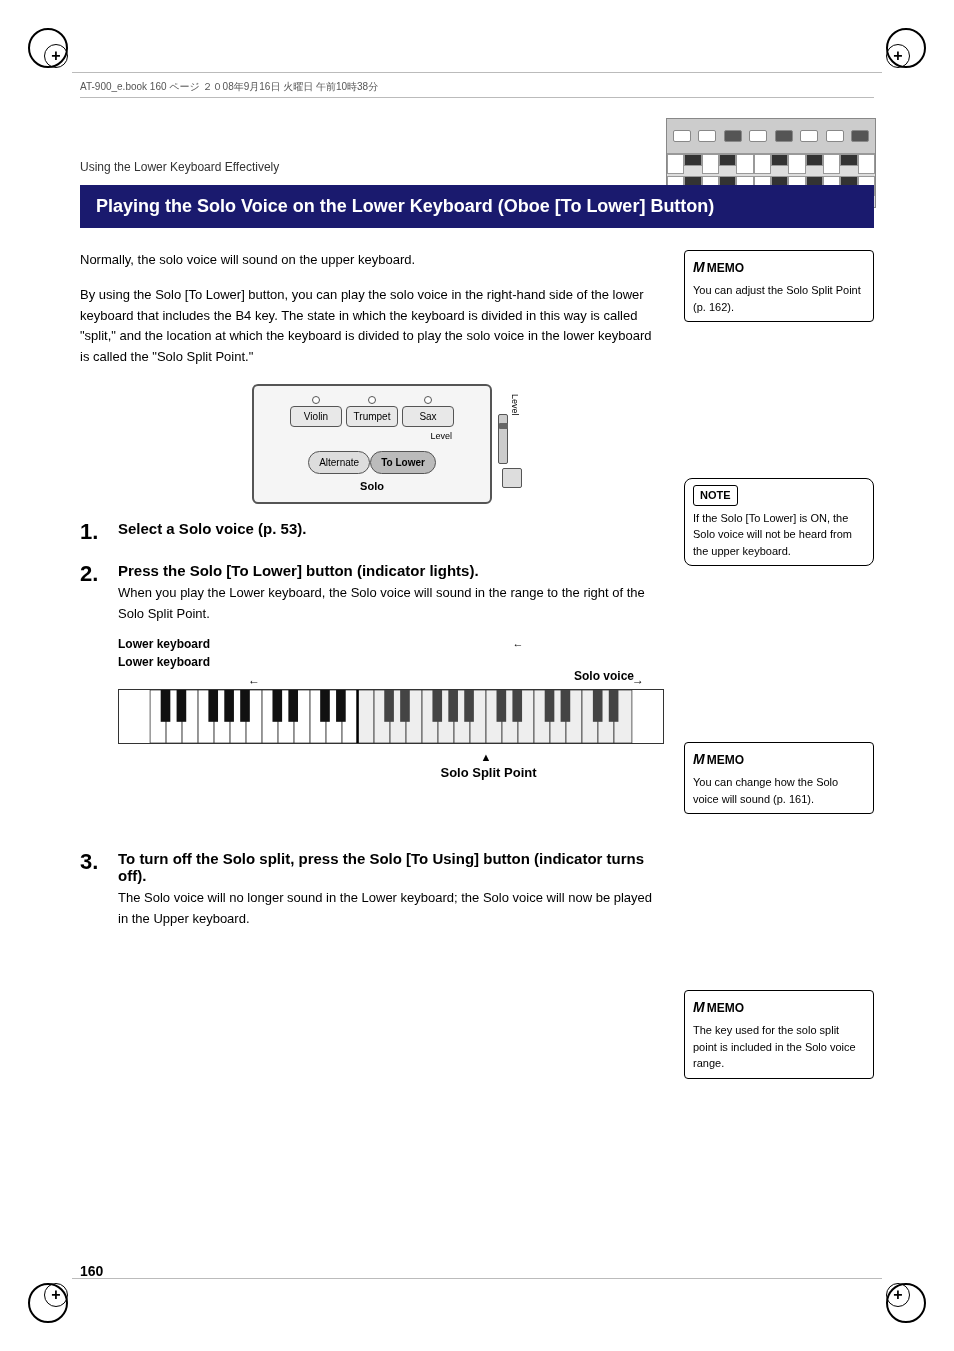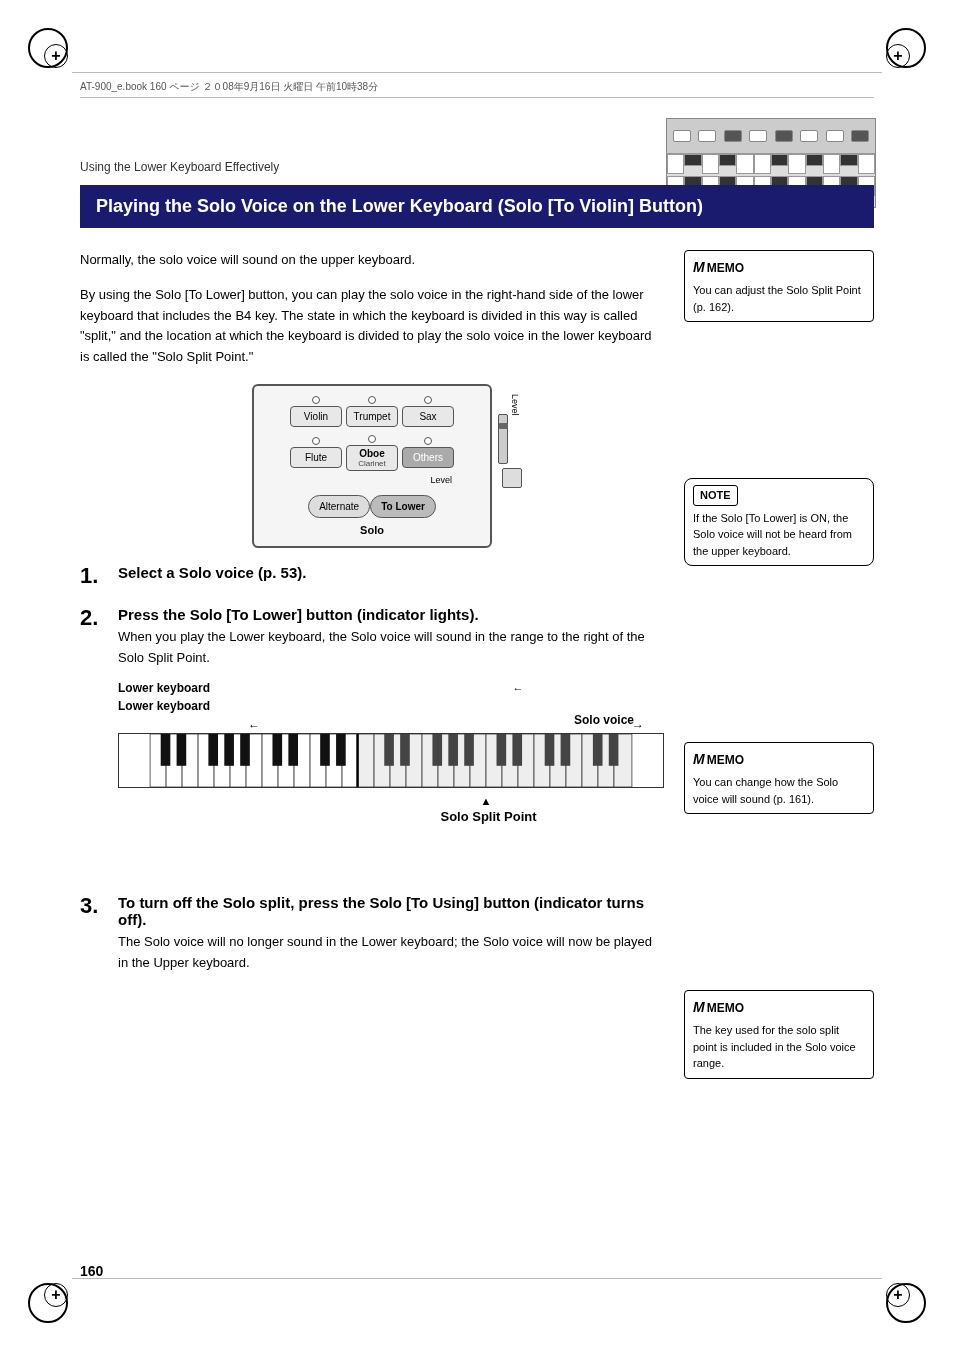--- a/index.html
+++ b/index.html
@@ -425,21 +425,21 @@
       <div class="dev-key"></div>
     </div>
   </div>
 </div>
 
 <div class="breadcrumb">
   <span>Using the Lower Keyboard Effectively</span>
 </div>
 
 <div class="title-banner">
-  <span>Playing the Solo Voice on the Lower Keyboard (Solo [To Violin] Button)</span>
+  <span>Playing the Solo Voice on the Lower Keyboard (Oboe [To Lower] Button)</span>
 </div>
 
 <div class="main-content">
   <p class="intro-text">Normally, the solo voice will sound on the upper keyboard.</p>
   <p class="intro-text">By using the Solo [To Lower] button, you can play the solo voice in the right-hand side of the lower keyboard that includes the B4 key. The state in which the keyboard is divided in this way is called "split," and the location at which the keyboard is divided to play the solo voice in the lower keyboard is called the "Solo Split Point."</p>
 
   <div class="control-diagram">
     <div class="panel-outer" style="width:240px; margin: 0 auto;">
 
       <div style="position:absolute; right:-30px; top:8px; font-size:9px; writing-mode:vertical-rl; text-orientation:mixed;">Level</div>
@@ -462,41 +462,20 @@
           </div>
         </div>
         <div class="btn-with-led">
           <div class="panel-led"></div>
           <div class="panel-button">
             <span>Sax</span>
           </div>
         </div>
       </div>
 
-      <div class="panel-row">
-        <div class="btn-with-led">
-          <div class="panel-led"></div>
-          <div class="panel-button">
-            <span>Flute</span>
-          </div>
-        </div>
-        <div class="btn-with-led">
-          <div class="panel-led"></div>
-          <div class="panel-button-stacked">
-            <span class="top-name">Oboe</span>
-            <span class="sub-name">Clarinet</span>
-          </div>
-        </div>
-        <div class="btn-with-led">
-          <div class="panel-led"></div>
-          <div class="panel-button others">
-            <span>Others</span>
-          </div>
-        </div>
-      </div>
 
       <div style="text-align:right; font-size:9px; margin-right:28px; margin-top:-4px;">Level</div>
 
       <div style="margin-top:10px;">
         <div class="panel-row-bottom">
           <div class="bottom-btn">
             <span>Alternate</span>
           </div>
           <div class="bottom-btn active">
             <span>To Lower</span>

